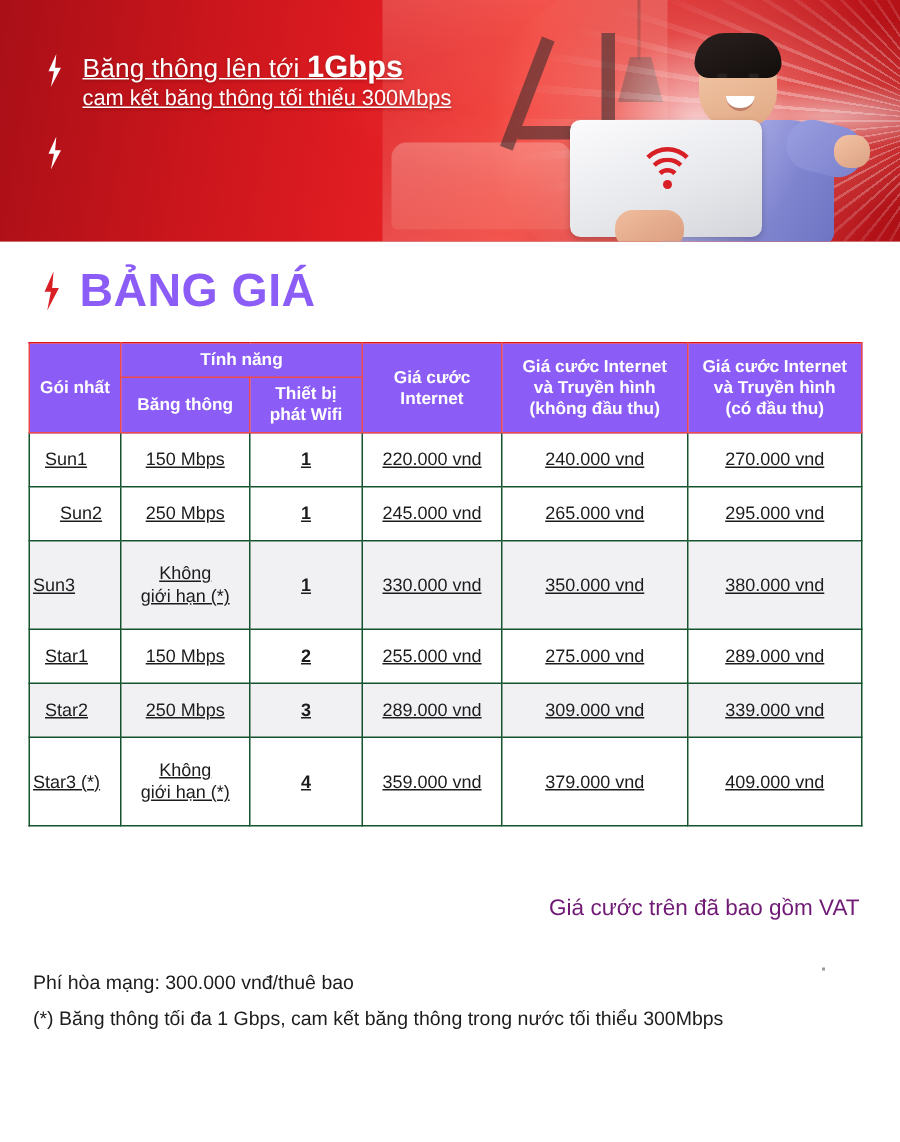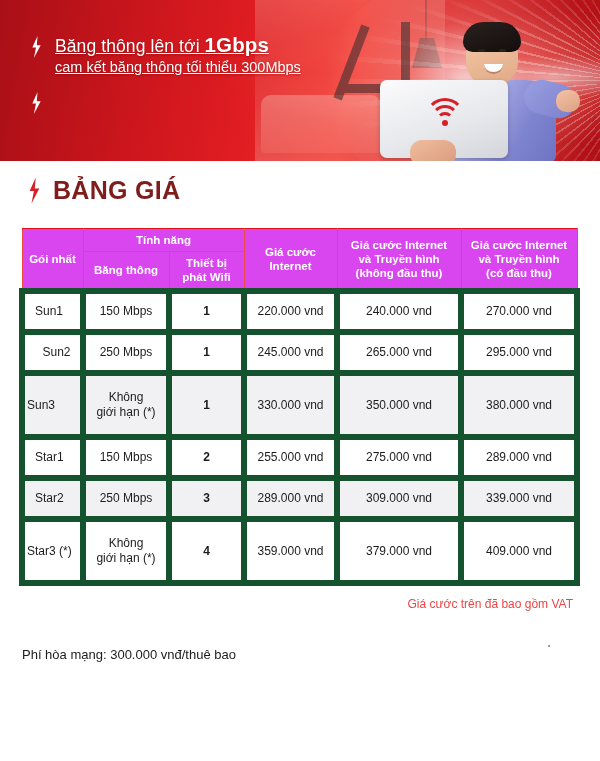--- a/index.html
+++ b/index.html
@@ -125,57 +125,57 @@
   .btxt .m2{font-size:14.5px;line-height:20px;}
 
   
   .title-row{position:absolute;left:27px;top:176px;display:flex;align-items:center;}
   .bolt-red{
     width:15px;height:26px;margin-right:11px;
     background:#d81f26;
     clip-path:polygon(58% 0%, 18% 52%, 46% 52%, 30% 100%, 82% 42%, 52% 42%);
   }
   .title-txt{
-    color:#7f1d1d;font-size:25px;font-weight:bold;letter-spacing:.3px;
+    color:#8b5cf6;font-size:31px;font-weight:bold;letter-spacing:.3px;
   }
 
   
   .table{
     position:absolute;left:19px;top:228px;width:555px;
     border-collapse:collapse;table-layout:fixed;
   }
   .table col.c1{width:61px;}
   .table col.c2{width:86px;}
   .table col.c3{width:75px;}
   .table col.c4{width:93px;}
   .table col.c5{width:124px;}
   .table col.c6{width:116px;}
 
   .table th{
-    background:#d946ef;color:#ffffff;
+    background:#8b5cf6;color:#ffffff;
     border:1px solid #ef4a4a;
     font-size:11.5px;font-weight:bold;line-height:14px;
     padding:4px 2px;text-align:center;vertical-align:middle;
   }
   .table thead tr:first-child th{border-top:1px solid #e2121a;}
   .table td{
-    border:6px solid #14532d;
+    border:1px solid #14532d;
     font-size:12px;color:#1c1c1c;
     text-align:center;vertical-align:middle;
-    padding:10px 2px;line-height:15px;
+    padding:10px 2px;line-height:15px;text-decoration:underline;
   }
   .table tbody tr.alt td{background:#f1f1f4;}
   .table tbody tr td:first-child{text-align:left;padding-left:10px;}
   .table tbody tr td:nth-child(3){font-weight:bold;}
   .table tbody tr.tall td{padding:14px 2px;}
 
   
   .vat{
     position:absolute;right:27px;top:597px;
-    font-size:12px;color:#ef4444;
+    font-size:15px;color:#701a75;
   }
   .notes{
     position:absolute;left:22px;top:643px;
     font-size:13px;color:#1c1c1c;line-height:24px;
   }
   .speck{position:absolute;left:548px;top:645px;width:2px;height:2px;background:#9a9a9a;}
 </style>
 </head>
 <body>
 
@@ -318,13 +318,14 @@
         <td style="white-space: pre-line;">379.000 vnd</td>
         <td style="white-space: pre-line;">409.000 vnd</td>
       </tr>
     </tbody>
 </table>
 
 <div class="vat">Giá cước trên đã bao gồm VAT</div>
 <div class="speck"></div>
 <div class="notes">
   <div>Phí hòa mạng: 300.000 vnđ/thuê bao</div>
+  <div>(*) Băng thông tối đa 1 Gbps, cam kết băng thông trong nước tối thiểu 300Mbps</div>
 </div>
 
 </body></html>

